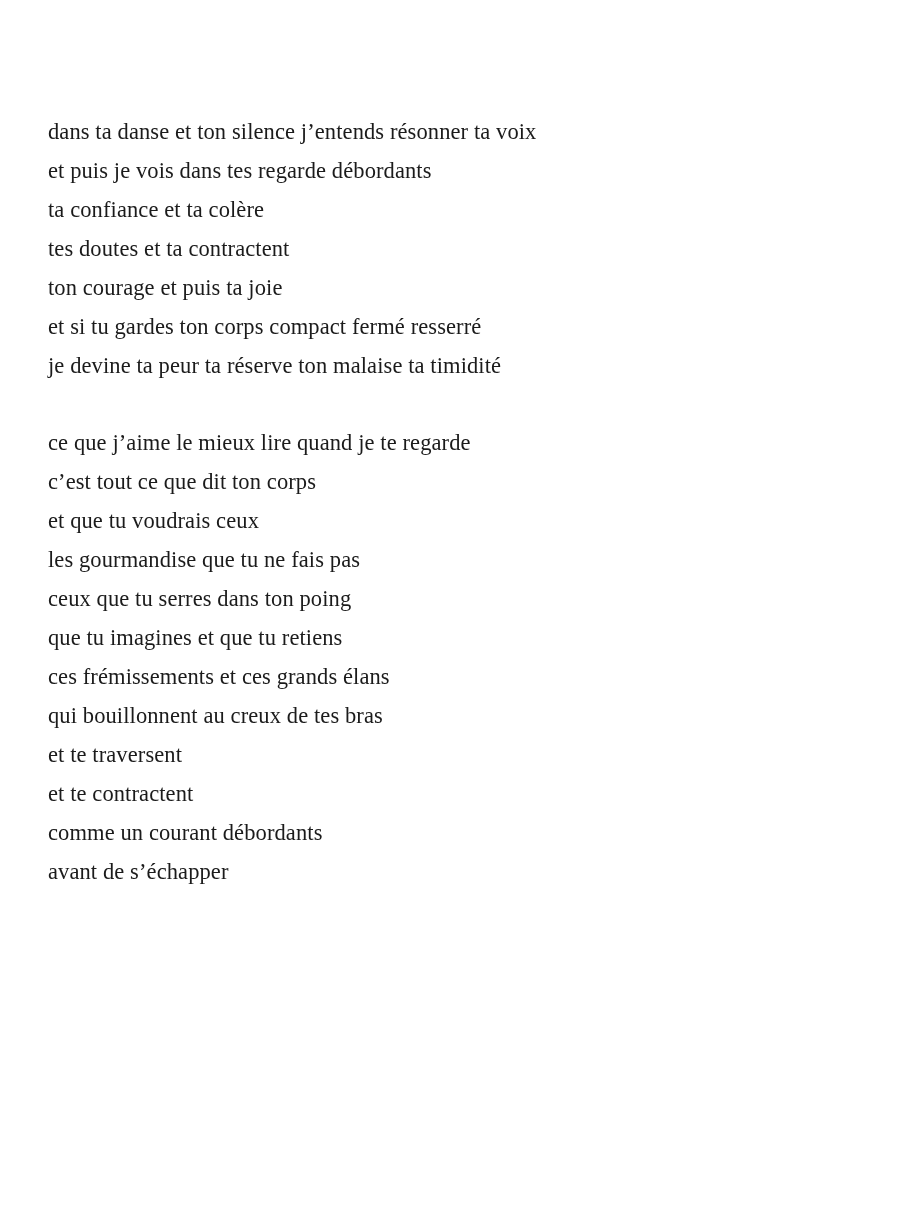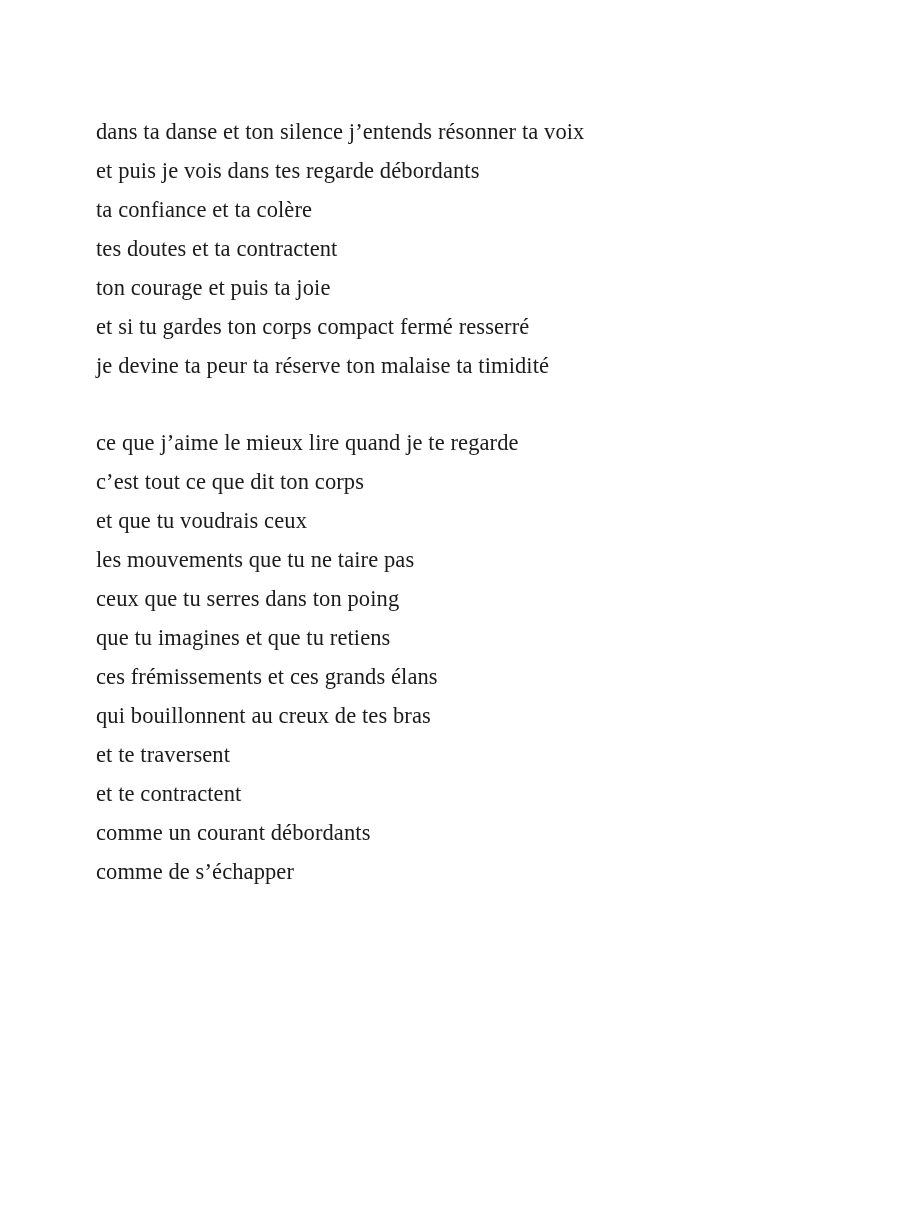--- a/index.html
+++ b/index.html
@@ -12,21 +12,21 @@
     background: #ffffff;
     font-family: "Liberation Serif", serif;
     color: #1a1a1a;
     overflow: hidden;
   }
   .page {
     position: relative;
     width: 764px;
     height: 1231px;
     box-sizing: border-box;
-    padding: 112px 96px 0 96px;
+    padding: 112px 96px 0 48px;
   }
   .poem {
     font-size: 22.5px;
     line-height: 39px;
     letter-spacing: 0.1px;
     color: #1b1b1b;
   }
   .stanza {
     margin: 0 0 38px 0;
   }
@@ -51,25 +51,25 @@
       <div class="line">tes doutes et ta contractent</div>
       <div class="line">ton courage et puis ta joie</div>
       <div class="line">et si tu gardes ton corps compact fermé resserré</div>
       <div class="line">je devine ta peur ta réserve ton malaise ta timidité</div>
     </div>
 
     <div class="stanza">
       <div class="line">ce que j’aime le mieux lire quand je te regarde</div>
       <div class="line">c’est tout ce que dit ton corps</div>
       <div class="line">et que tu voudrais ceux</div>
-      <div class="line">les mouvements que tu ne taire pas</div>
+      <div class="line">les gourmandise que tu ne fais pas</div>
       <div class="line">ceux que tu serres dans ton poing</div>
       <div class="line">que tu imagines et que tu retiens</div>
       <div class="line">ces frémissements et ces grands élans</div>
       <div class="line">qui bouillonnent au creux de tes bras</div>
       <div class="line">et te traversent</div>
       <div class="line">et te contractent</div>
       <div class="line">comme un courant débordants</div>
-      <div class="line">comme de s’échapper</div>
+      <div class="line">avant de s’échapper</div>
     </div>
 
   </div>
 </div>
 
 </body></html>

